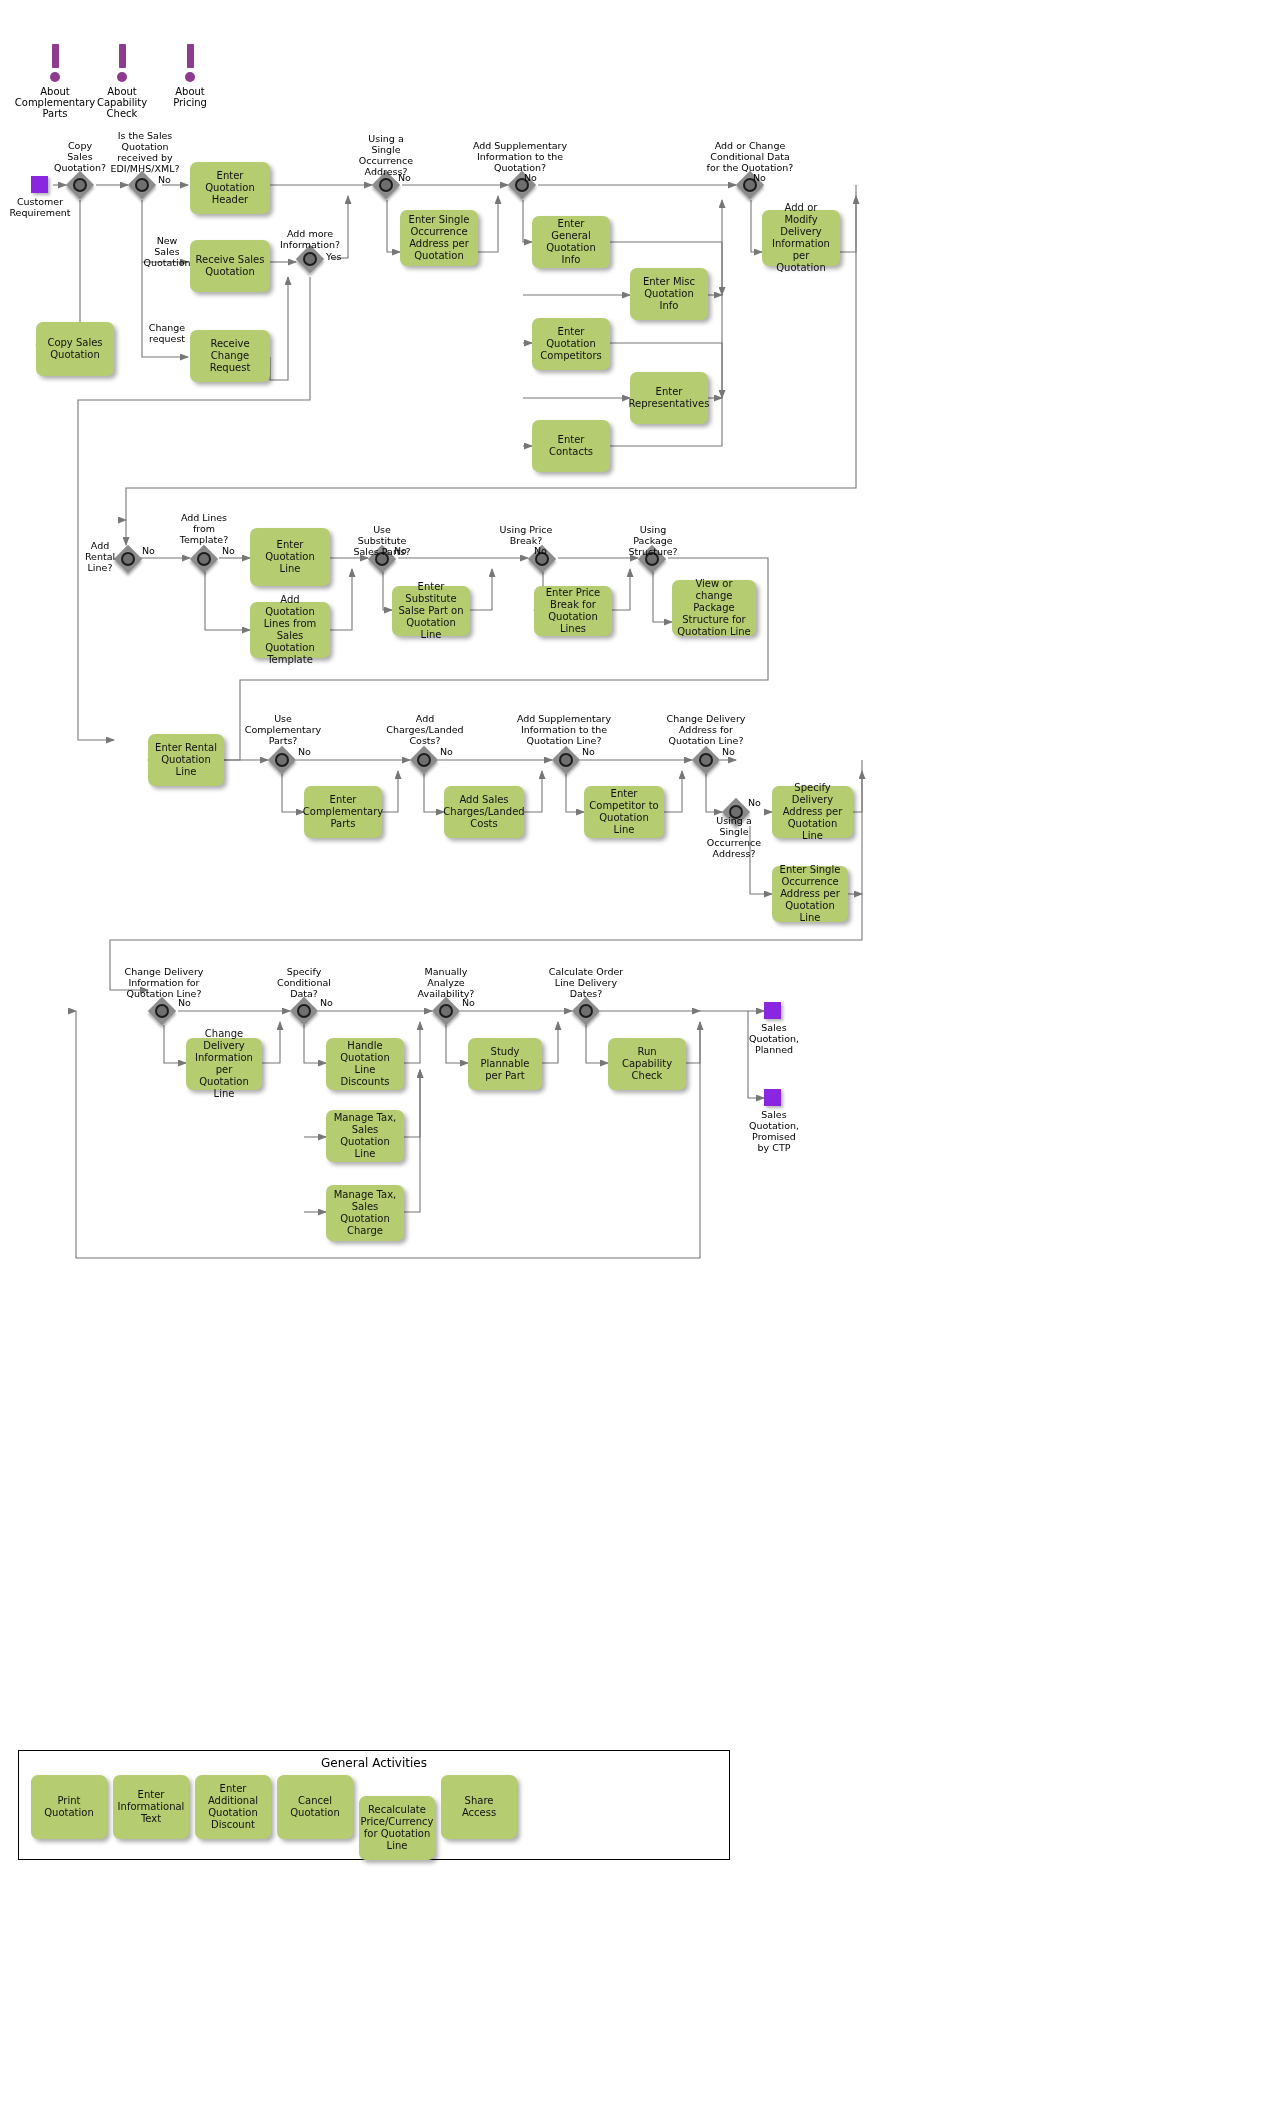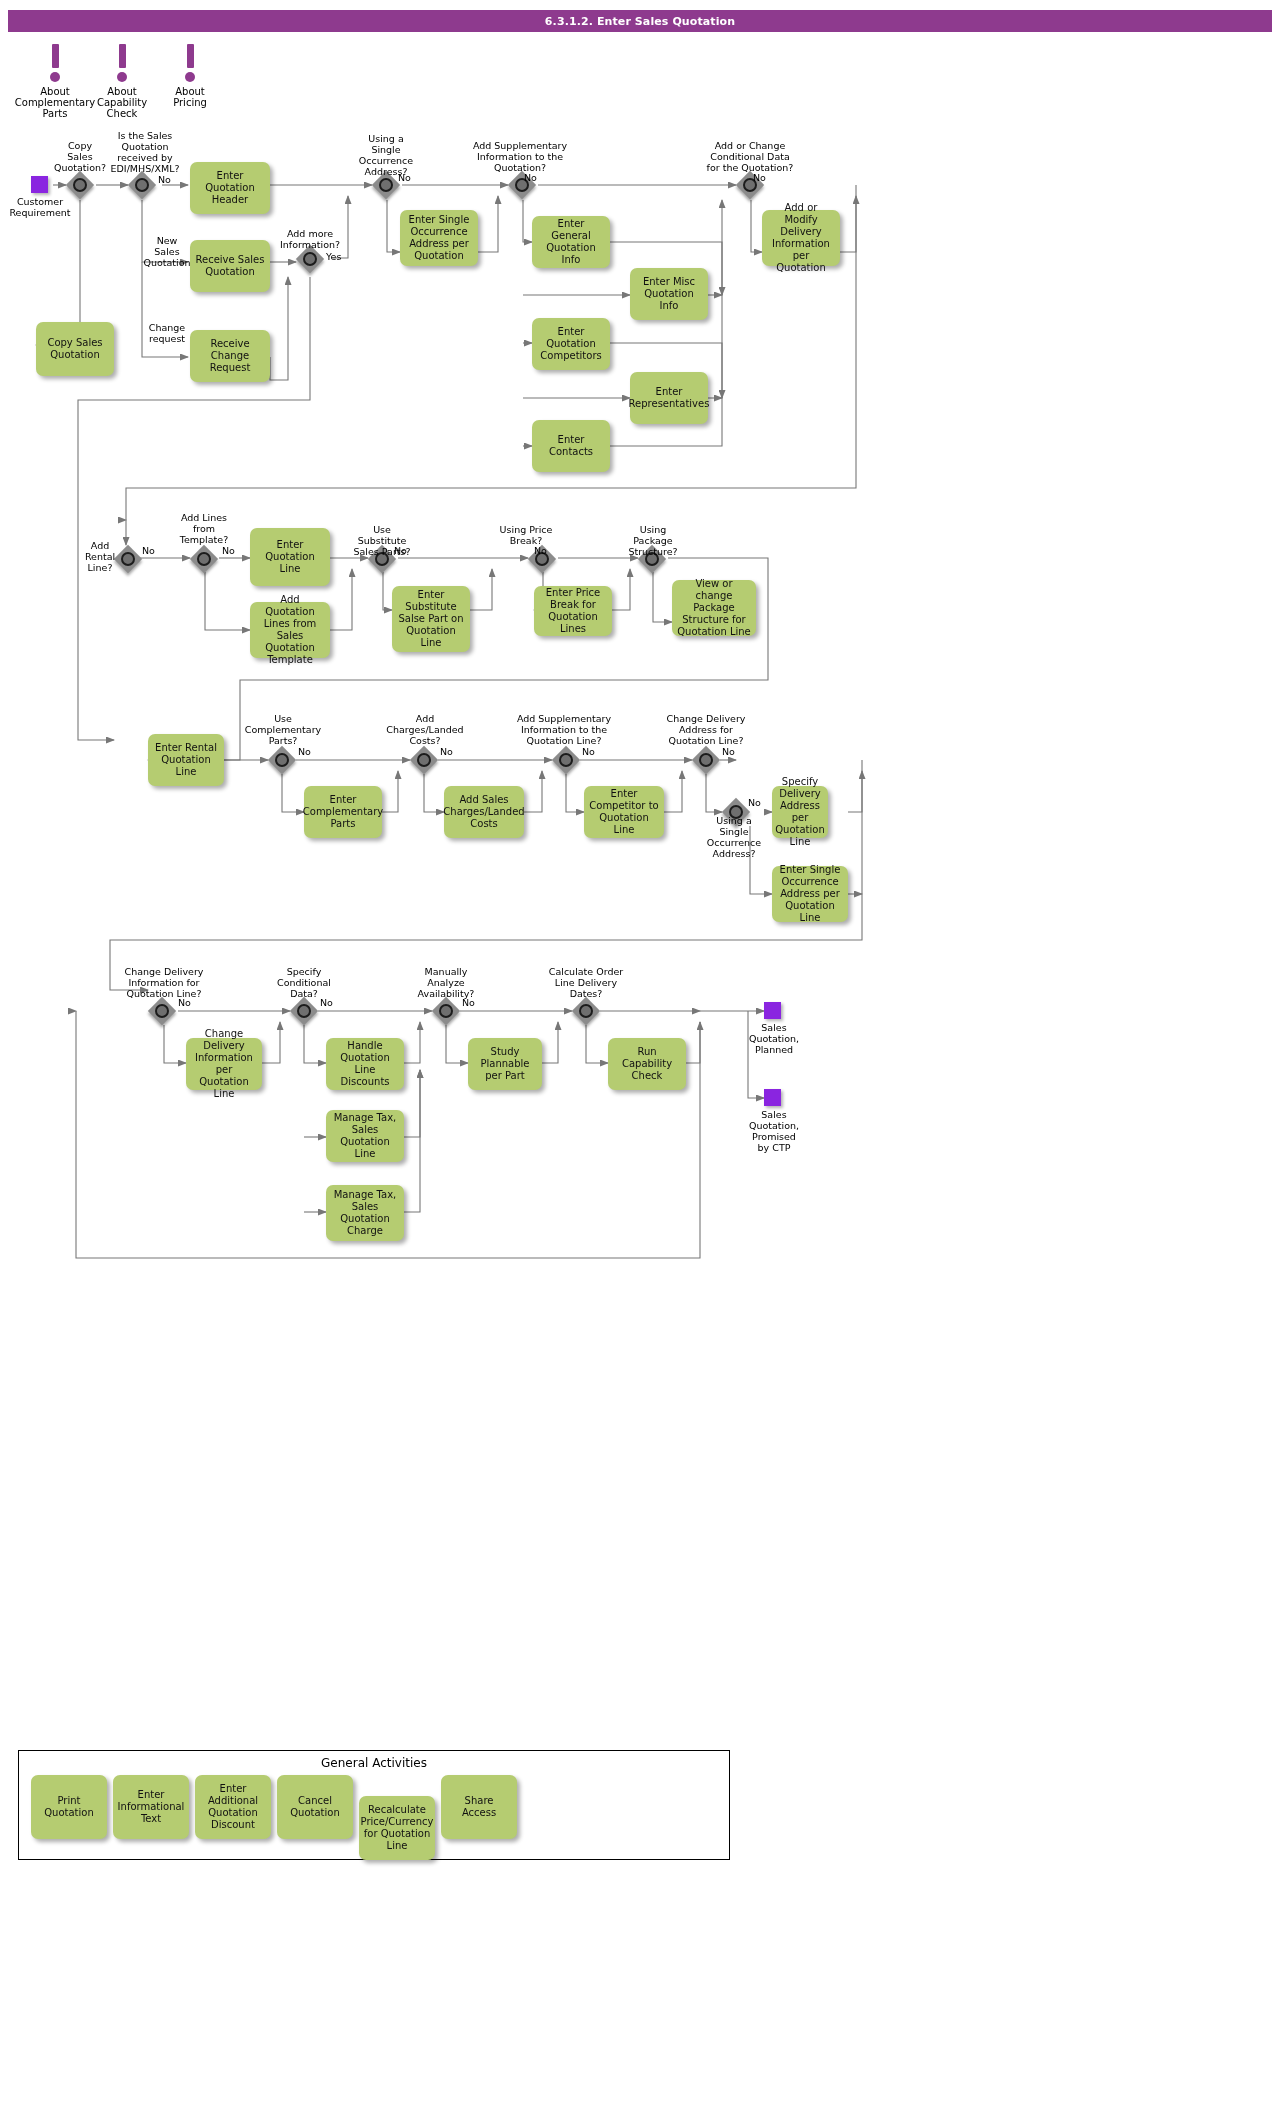--- a/index.html
+++ b/index.html
@@ -82,21 +82,20 @@
   .panel .cap{
     position:absolute; top:5px; left:0; width:100%;
     text-align:center; font-size:12px; color:#000;
   }
 </style>
 </head>
 <body>
 
 <div id="canvas">
 
-  <div class="titlebar">6.3.1.2. Enter Sales Quotation</div>
 
   <div class="infomark" style="left:-5px; top:44px;">
     <div class="bang">
         <i></i>
         <b></b>
       </div>
     <span style="white-space: pre-line;">About
 Complementary
 Parts</span>
   </div>
@@ -377,21 +376,21 @@
     </div>
 
   <div class="gw" style="left:368px; top:545px;">
       <div class="dia"></div>
       <div class="ring"></div>
     </div>
   <div class="lbl" style="left: 340px; top: 524px; width: 84px; white-space: pre-line;">Use
 Substitute
 Sales Parts?</div>
   <div class="lbl left" style="left: 394px; top: 545px; width: 20px; white-space: pre-line;">No</div>
-  <div class="task" style="left:392px; top:586px; width:78px; height:66px;">
+  <div class="task" style="left:392px; top:586px; width:78px; height:50px;">
       <span style="white-space: pre-line;">Enter Substitute
 Salse Part on
 Quotation Line</span>
     </div>
 
   <div class="gw" style="left:528px; top:545px;">
       <div class="dia"></div>
       <div class="ring"></div>
     </div>
   <div class="lbl" style="left: 478px; top: 524px; width: 96px; white-space: pre-line;">Using Price
@@ -476,21 +475,21 @@
   <div class="gw" style="left:722px; top:798px;">
       <div class="dia"></div>
       <div class="ring"></div>
     </div>
   <div class="lbl" style="left: 690px; top: 815px; width: 88px; white-space: pre-line;">Using a
 Single
 Occurrence
 Address?</div>
   <div class="lbl left" style="left: 748px; top: 797px; width: 20px; white-space: pre-line;">No</div>
 
-  <div class="task" style="left:772px; top:786px; width:56px; height:52px;">
+  <div class="task" style="left:772px; top:786px; width:81px; height:52px;">
       <span style="white-space: pre-line;">Specify Delivery
 Address per
 Quotation Line</span>
     </div>
   <div class="task" style="left:772px; top:866px; width:76px; height:56px;">
       <span style="white-space: pre-line;">Enter Single
 Occurrence
 Address per
 Quotation Line</span>
     </div>

